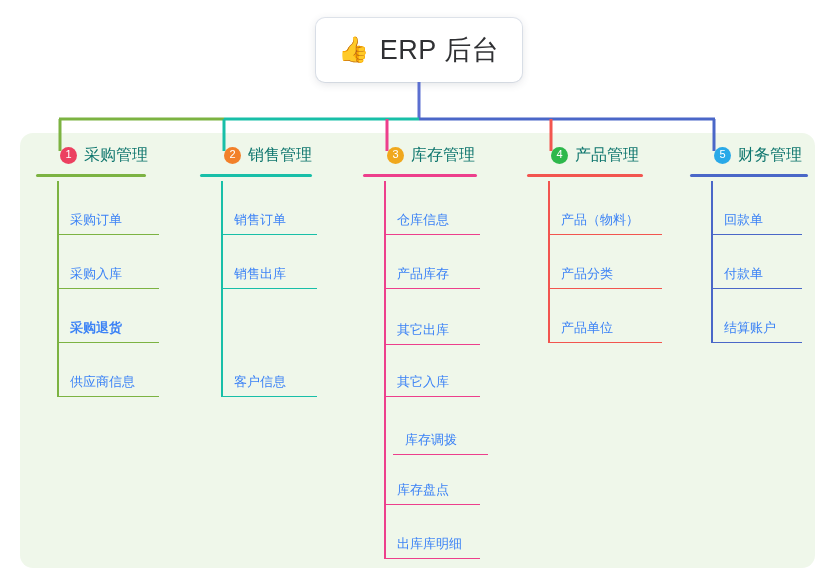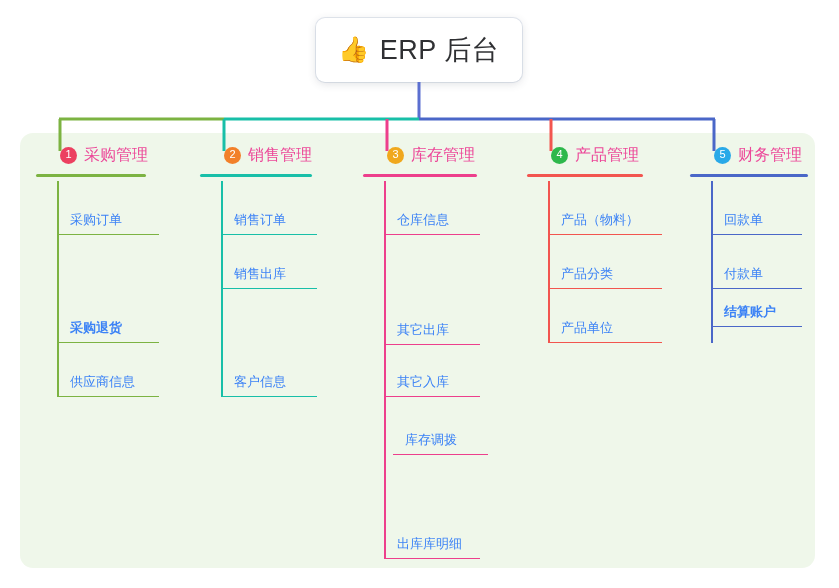--- a/index.html
+++ b/index.html
@@ -48,21 +48,21 @@
     height:24px;margin-left:24px;
   }
   .badge{
     width:17px;height:17px;border-radius:50%;
     display:flex;align-items:center;justify-content:center;
     color:#ffffff;font-size:11px;line-height:1;
     flex:0 0 auto;
     box-sizing:border-box;
     padding-bottom:1px;
   }
-  .head-text{font-size:16px;color:#ec4899;white-space:nowrap;}
+  .head-text{font-size:16px;color:#0f766e;white-space:nowrap;}
   .head-rule{height:3px;border-radius:2px;margin-top:7px;}
 
   .leaf{
     position:absolute;
     font-size:13px;color:#3b82f6;
     white-space:nowrap;
   }
   .leaf-label{position:absolute;left:12px;bottom:6px;}
   .leaf-rule{position:absolute;left:0;bottom:0;height:1.5px;}
 </style>
@@ -99,20 +99,24 @@
       <div class="col" style="left: 36px;">
         <div class="col-head">
           <span class="badge" style="background: rgb(236, 64, 96);">1</span>
           <span class="head-text">采购管理</span>
         </div>
         <div class="head-rule" style="width: 110px; background: rgb(124, 179, 66);"></div>
         <div class="leaf" style="left: 22px; top: 60px; width: 101px; height: 32px;">
           <span class="leaf-label">采购订单</span>
           <div class="leaf-rule" style="width: 101px; background: rgb(124, 179, 66);"></div>
         </div>
+        <div class="leaf" style="left: 22px; top: 114px; width: 101px; height: 32px;">
+          <span class="leaf-label">采购入库</span>
+          <div class="leaf-rule" style="width: 101px; background: rgb(124, 179, 66);"></div>
+        </div>
         <div class="leaf" style="left: 22px; top: 168px; width: 101px; height: 32px; font-weight: bold;">
           <span class="leaf-label">采购退货</span>
           <div class="leaf-rule" style="width: 101px; background: rgb(124, 179, 66);"></div>
         </div>
         <div class="leaf" style="left: 22px; top: 222px; width: 101px; height: 32px;">
           <span class="leaf-label">供应商信息</span>
           <div class="leaf-rule" style="width: 101px; background: rgb(124, 179, 66);"></div>
         </div>
       </div>
       <div class="col" style="left: 200px;">
@@ -137,30 +141,38 @@
       <div class="col" style="left: 363px;">
         <div class="col-head">
           <span class="badge" style="background: rgb(240, 168, 30);">3</span>
           <span class="head-text">库存管理</span>
         </div>
         <div class="head-rule" style="width: 114px; background: rgb(237, 63, 140);"></div>
         <div class="leaf" style="left: 22px; top: 60px; width: 95px; height: 32px;">
           <span class="leaf-label">仓库信息</span>
           <div class="leaf-rule" style="width: 95px; background: rgb(237, 63, 140);"></div>
         </div>
+        <div class="leaf" style="left: 22px; top: 114px; width: 95px; height: 32px;">
+          <span class="leaf-label">产品库存</span>
+          <div class="leaf-rule" style="width: 95px; background: rgb(237, 63, 140);"></div>
+        </div>
         <div class="leaf" style="left: 22px; top: 170px; width: 95px; height: 32px;">
           <span class="leaf-label">其它出库</span>
           <div class="leaf-rule" style="width: 95px; background: rgb(237, 63, 140);"></div>
         </div>
         <div class="leaf" style="left: 22px; top: 222px; width: 95px; height: 32px;">
           <span class="leaf-label">其它入库</span>
           <div class="leaf-rule" style="width: 95px; background: rgb(237, 63, 140);"></div>
         </div>
         <div class="leaf" style="left: 22px; top: 280px; width: 95px; height: 32px; margin-left: 8px;">
           <span class="leaf-label">库存调拨</span>
+          <div class="leaf-rule" style="width: 95px; background: rgb(237, 63, 140);"></div>
+        </div>
+        <div class="leaf" style="left: 22px; top: 330px; width: 95px; height: 32px;">
+          <span class="leaf-label">库存盘点</span>
           <div class="leaf-rule" style="width: 95px; background: rgb(237, 63, 140);"></div>
         </div>
         <div class="leaf" style="left: 22px; top: 384px; width: 95px; height: 32px;">
           <span class="leaf-label">出库库明细</span>
           <div class="leaf-rule" style="width: 95px; background: rgb(237, 63, 140);"></div>
         </div>
       </div>
       <div class="col" style="left: 527px;">
         <div class="col-head">
           <span class="badge" style="background: rgb(46, 184, 76);">4</span>
@@ -187,20 +199,20 @@
         </div>
         <div class="head-rule" style="width: 118px; background: rgb(74, 103, 200);"></div>
         <div class="leaf" style="left: 22px; top: 60px; width: 90px; height: 32px;">
           <span class="leaf-label">回款单</span>
           <div class="leaf-rule" style="width: 90px; background: rgb(74, 103, 200);"></div>
         </div>
         <div class="leaf" style="left: 22px; top: 114px; width: 90px; height: 32px; padding-left: 36px;">
           <span class="leaf-label">付款单</span>
           <div class="leaf-rule" style="width: 90px; background: rgb(74, 103, 200);"></div>
         </div>
-        <div class="leaf" style="left: 22px; top: 152px; width: 90px; height: 32px; font-weight: bold;">
+        <div class="leaf" style="left: 22px; top: 168px; width: 90px; height: 32px;">
           <span class="leaf-label">结算账户</span>
           <div class="leaf-rule" style="width: 90px; background: rgb(74, 103, 200);"></div>
         </div>
       </div>
     </div>
 
 </div>
 
 </body></html>

